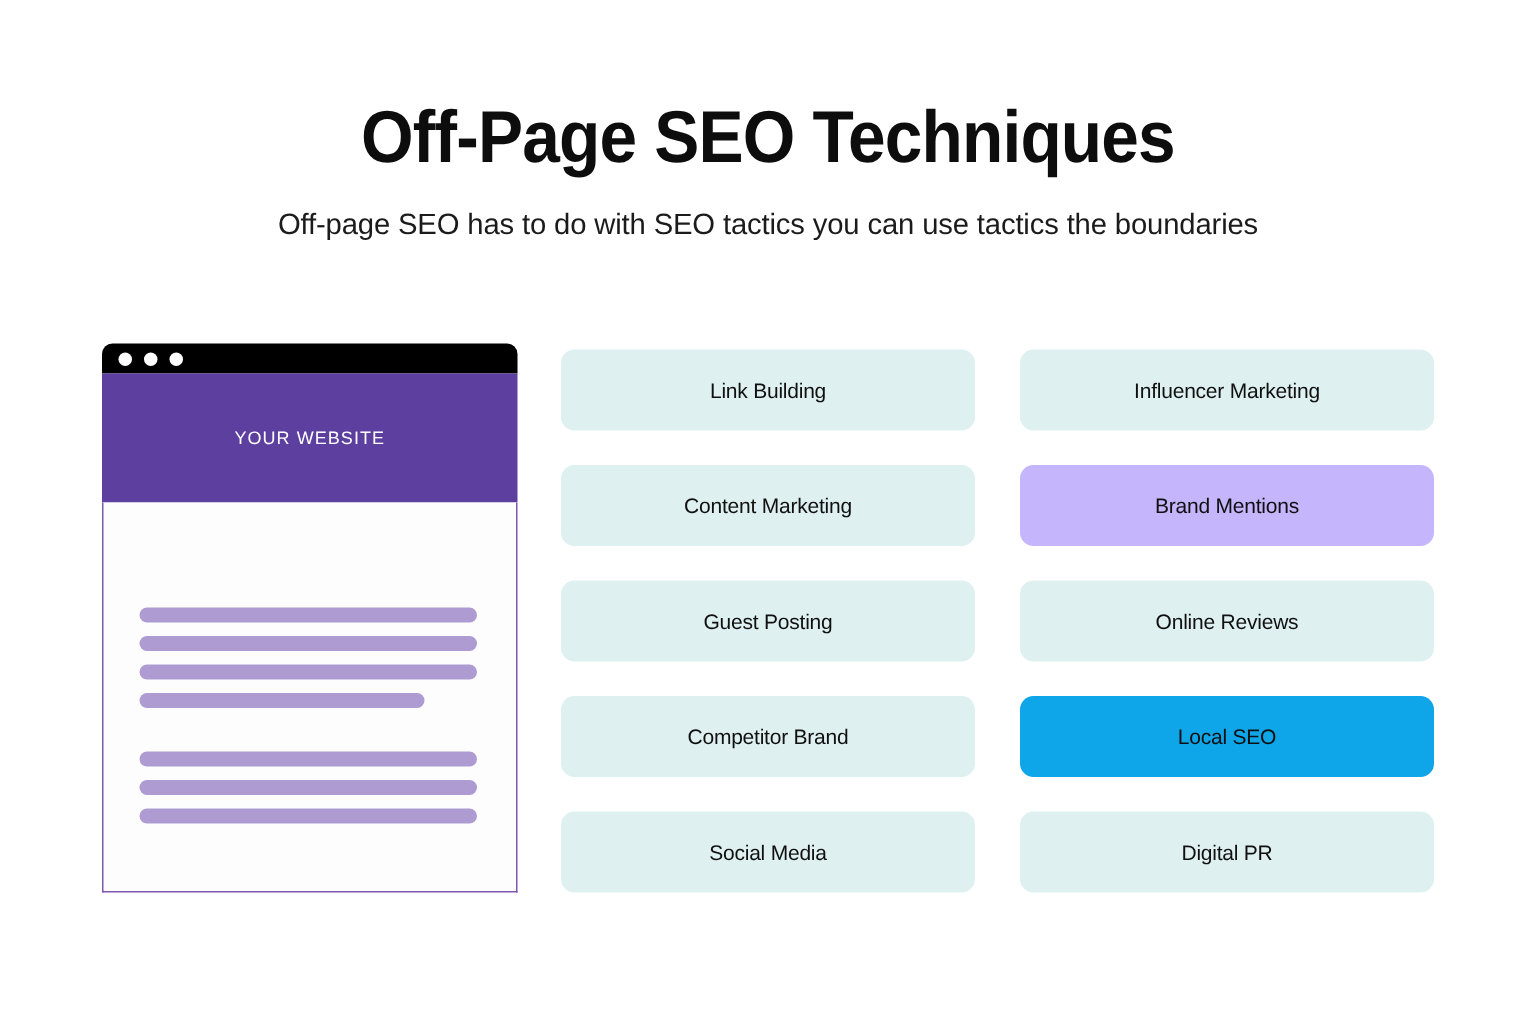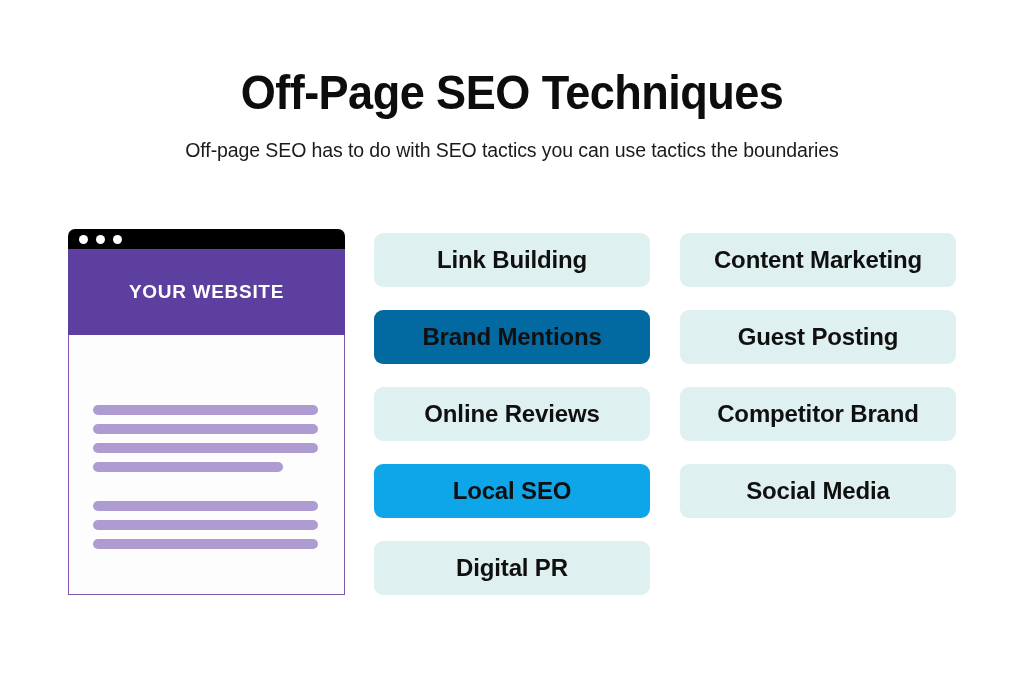--- a/index.html
+++ b/index.html
@@ -75,22 +75,22 @@
   .browser-hero {
     height: 86px;
     background: #5d3f9f;
     display: flex;
     align-items: center;
     justify-content: center;
     box-sizing: border-box;
   }
   .browser-hero-text {
     color: #ffffff;
-    font-size: 19px;
-    font-weight: bold;
+    font-size: 12px;
+    font-weight: normal;
     letter-spacing: 0.7px;
   }
   .browser-body {
     position: relative;
     height: 260px;
     background: #fdfdfd;
     border: 1.5px solid #7f57ab;
     border-top: none;
     box-sizing: border-box;
     padding: 0;
@@ -120,22 +120,22 @@
   .technique-box {
     height: 54px;
     background: #dff0f1;
     border-radius: 9px;
     display: flex;
     align-items: center;
     justify-content: center;
     box-sizing: border-box;
   }
   .technique-label {
-    font-size: 24px;
-    font-weight: bold;
+    font-size: 14px;
+    font-weight: normal;
     color: #101010;
     letter-spacing: -0.15px;
     line-height: 1;
   }
 </style>
 </head>
 <body>
 
 <div class="header">
   <h1 class="page-title">Off-Page SEO Techniques</h1>
@@ -164,23 +164,26 @@
         <div class="mock-line" style="position: absolute; top: 204px; width: 225px; background: rgb(173, 155, 210);"></div>
       </div>
   </div>
 </div>
 
 <div class="technique-grid">
     <div class="technique-box" style="background: rgb(223, 240, 241);">
       <span class="technique-label" style="color: rgb(16, 16, 16);">Link Building</span>
     </div>
     <div class="technique-box" style="background: rgb(223, 240, 241);">
+      <span class="technique-label" style="color: rgb(16, 16, 16);">Influencer Marketing</span>
+    </div>
+    <div class="technique-box" style="background: rgb(223, 240, 241);">
       <span class="technique-label" style="color: rgb(16, 16, 16);">Content Marketing</span>
     </div>
-    <div class="technique-box" style="background: #0369a1;">
+    <div class="technique-box" style="background: #c4b5fd;">
       <span class="technique-label" style="color: rgb(16, 16, 16);">Brand Mentions</span>
     </div>
     <div class="technique-box" style="background: rgb(223, 240, 241);">
       <span class="technique-label" style="color: rgb(16, 16, 16);">Guest Posting</span>
     </div>
     <div class="technique-box" style="background: rgb(223, 240, 241);">
       <span class="technique-label" style="color: rgb(16, 16, 16);">Online Reviews</span>
     </div>
     <div class="technique-box" style="background: rgb(223, 240, 241);">
       <span class="technique-label" style="color: rgb(16, 16, 16);">Competitor Brand</span>

